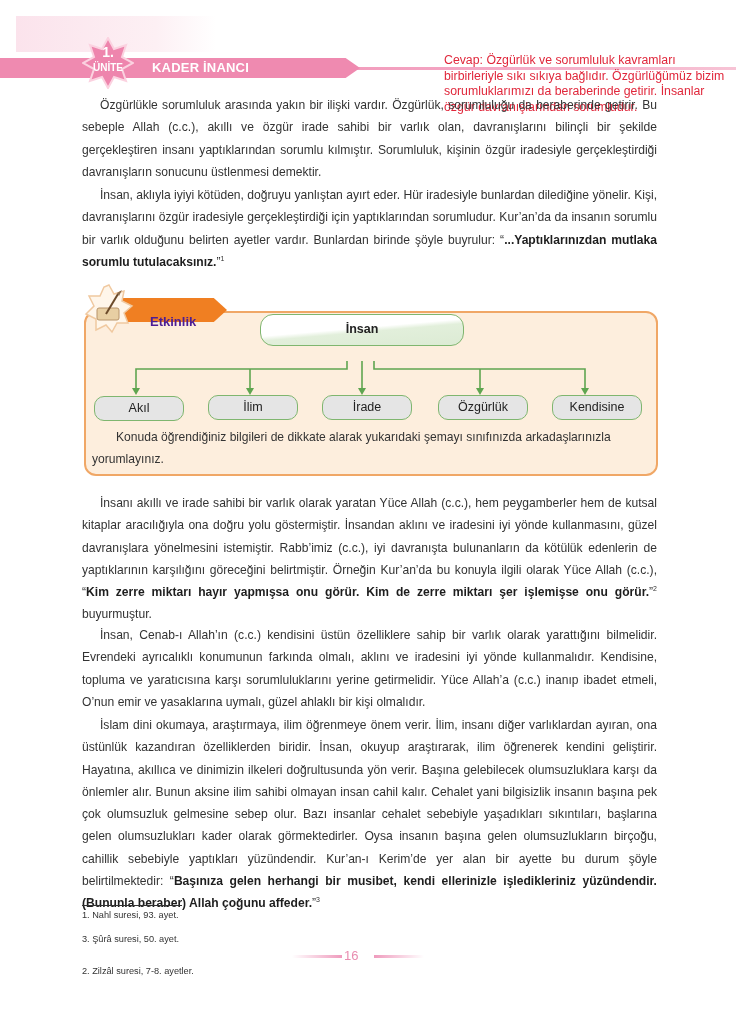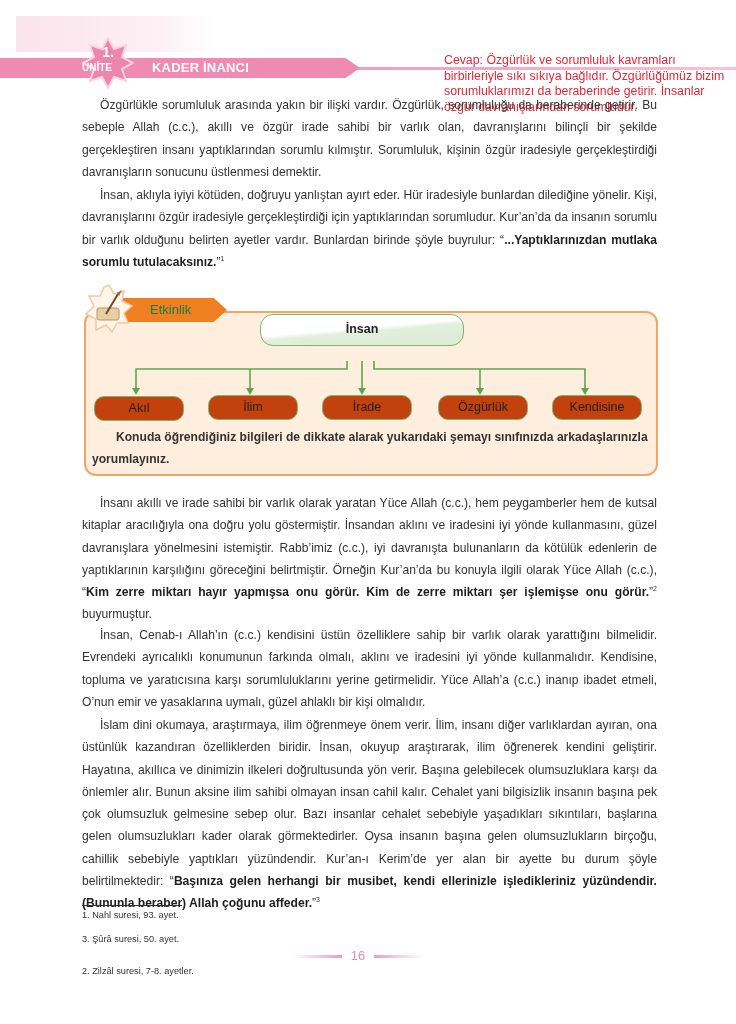--- a/index.html
+++ b/index.html
@@ -10,64 +10,64 @@
   .hdr-tint { position: absolute; left: 16px; top: 16px; width: 200px; height: 36px;
     background: linear-gradient(90deg, #fbe3ec 0%, #fdf0f4 70%, rgba(255,255,255,0) 100%); }
   .hdr-line { position: absolute; left: 0; top: 67px; width: 736px; height: 3px;
     background: linear-gradient(90deg, #f08ab0 0%, #f3a3c1 60%, #f7c3d5 100%); }
   .hdr-band { position: absolute; left: 0; top: 58px; width: 360px; height: 20px;
     background: #ef8ab0; clip-path: polygon(0 0, 96% 0, 100% 50%, 96% 100%, 0 100%); }
   .badge { position: absolute; left: 82px; top: 37px; width: 52px; height: 52px; }
   .badge svg { position: absolute; left: 0; top: 0; }
   .badge-num { position: absolute; left: 0; top: 8px; width: 52px; text-align: center;
     color: #fff; font-weight: bold; font-size: 14px; line-height: 14px; }
-  .badge-unit { position: absolute; left: 0; top: 25px; width: 52px; text-align: left;
+  .badge-unit { position: absolute; left: 0; top: 25px; width: 52px; text-align: center;
     color: #fff; font-weight: bold; font-size: 10px; line-height: 12px; }
   .hdr-title { position: absolute; left: 152px; top: 60px; color: #fff; font-weight: bold;
     font-size: 13px; line-height: 16px; letter-spacing: 0.2px; }
 
   .answer { position: absolute; left: 444px; top: 6px; width: 292px; color: #e0273b;
     font-size: 12.3px; line-height: 15.6px; margin-top: 47px; }
 
   
   .para { position: absolute; left: 82px; width: 575px; font-size: 12.1px; line-height: 22.3px;
     text-align: justify; text-indent: 18px; color: #333; }
   .para b { color: #1e1e1e; }
   sup { font-size: 7px; vertical-align: 5px; line-height: 0; }
 
   
   .act-box { position: absolute; left: 84px; top: 311px; width: 574px; height: 165px;
     background: #fdeedd; border: 2px solid #f0a766; border-radius: 12px; }
   .act-tab { position: absolute; left: 117px; top: 298px; width: 110px; height: 24px;
     background: #f07f22; clip-path: polygon(0 0, 88% 0, 100% 50%, 88% 100%, 0 100%); }
-  .act-label { position: absolute; left: 150px; top: 301px; color: #15803d; font-weight: normal;
+  .act-label { position: absolute; left: 150px; top: 313px; color: #4c1d95; font-weight: bold;
     font-size: 13px; line-height: 18px; }
   .act-icon { position: absolute; left: 84px; top: 284px; width: 50px; height: 50px; }
 
   .node-root { position: absolute; left: 260px; top: 314px; width: 204px; height: 32px;
     border: 1.5px solid #7fb66f; border-radius: 13px;
     background: linear-gradient(175deg, #ffffff 0%, #ffffff 45%, #e2efdb 55%, #dcebd4 100%);
     text-align: center; font-weight: bold; font-size: 12.5px; line-height: 29px; color: #222; }
   .node { position: absolute; top: 395px; height: 25px; border: 1.5px solid #7fb66f;
-    border-radius: 10px; background: #c2410c; text-align: center; font-size: 12.5px;
+    border-radius: 10px; background: #e5e5e5; text-align: center; font-size: 12.5px;
     line-height: 22px; color: #222; }
   .tree-svg { position: absolute; left: 84px; top: 358px; }
 
   .act-text { position: absolute; left: 92px; top: 426px; width: 560px; font-size: 12.1px;
-    line-height: 22.3px; text-indent: 24px; color: #333; font-weight: bold; }
+    line-height: 22.3px; text-indent: 24px; color: #333; }
 
   
   .fn-rule { position: absolute; left: 82px; top: 905px; width: 100px; height: 1px; background: #333; }
   .fn { position: absolute; left: 82px; font-size: 9.2px; line-height: 11px; color: #333; }
 
   .pg-line-l { position: absolute; left: 292px; top: 955px; width: 50px; height: 3px;
     background: linear-gradient(90deg, rgba(240,138,176,0) 0%, #ef9bbd 100%); }
   .pg-line-r { position: absolute; left: 374px; top: 955px; width: 50px; height: 3px;
     background: linear-gradient(90deg, #ef9bbd 0%, rgba(240,138,176,0) 100%); }
-  .pg-num { position: absolute; left: 344px; top: 948px; width: 28px; text-align: center;
+  .pg-num { position: absolute; left: 344px; top: 948px; width: 28px; 
     color: #e98db0; font-size: 13px; line-height: 16px; }
 </style>
 </head>
 <body>
 
 <div class="hdr-tint"></div>
 <div class="hdr-line"></div>
 <div class="hdr-band"></div>
 
 <div class="badge">

